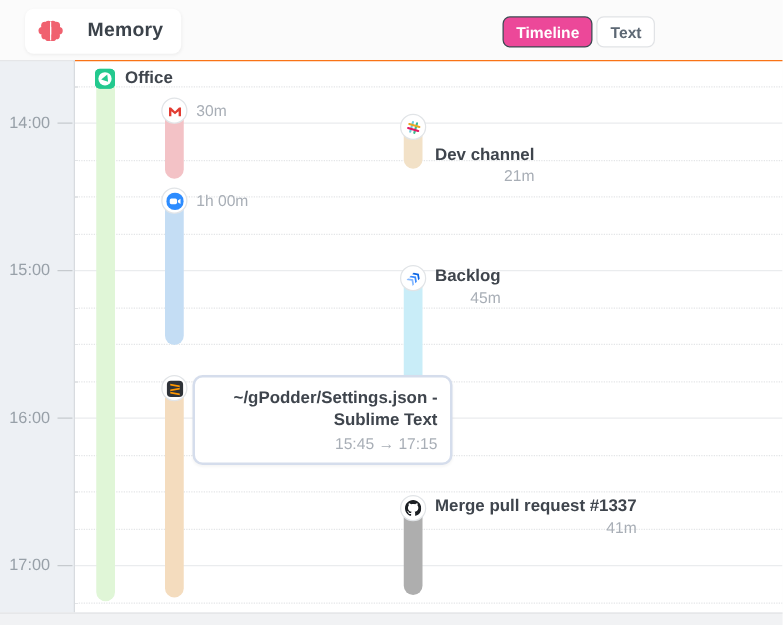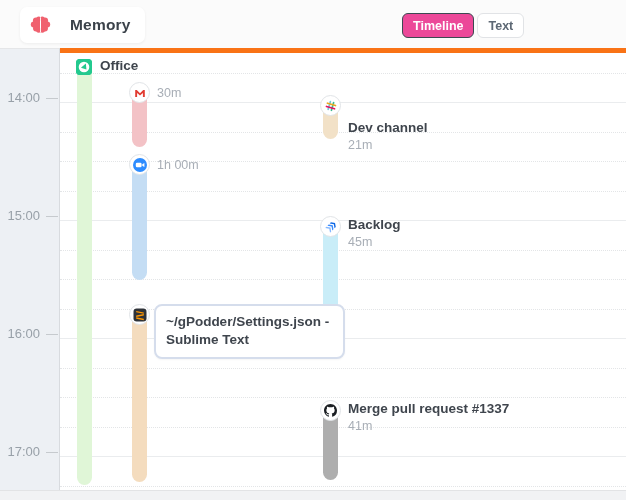--- a/index.html
+++ b/index.html
@@ -30,21 +30,21 @@
   
   .gutter {
     position:absolute; left:0; top:48px; width:60px; height:442px;
     background:#edf0f4; border-top:1px solid #e5e6e8; border-right:1px solid #d8dbdf;
   }
   .hour-label { position:absolute; right:19px; font-size:13px; color:#98a0a8; }
   .hour-tick { position:absolute; right:1px; width:12px; height:1px; background:#c6cace; }
 
   .canvas {
     position:absolute; left:60px; top:48px; width:566px; height:442px;
-    background:#fff; border-top:5px solid #f97316; overflow:hidden;
+    background:#fff; border-top:1px solid #f97316; overflow:hidden;text-align:right;
   }
   .gridline { position:absolute; left:0; width:566px; height:0; border-top:1px dotted #e3e5e7; }
   .gridline.hour { border-top:1px solid #eaecee; }
 
   .footer-strip { position:absolute; left:0; top:490px; width:626px; height:10px;
     background:#f1f2f4; border-top:1px solid #e2e3e5; }
 
   
   .pill { position:absolute; width:15px; border-radius:8px; cursor:pointer; }
   .badge {
@@ -53,21 +53,21 @@
     display:flex; align-items:center; justify-content:center;
   }
   .badge-square {
     position:absolute; width:16px; height:16px; border-radius:4px;
     background:#23c98e; display:flex; align-items:center; justify-content:center;
   }
   .ev-labels { position:absolute; }
   .ev-title { font-size:13.5px; font-weight:bold; color:#3f454d; white-space:nowrap; }
   .ev-sub { font-size:12.5px; color:#a8aeb6; margin-top:3px; white-space:nowrap; }
   .tooltip {
-    position:absolute; width:191px; background:#fff;
+    position:absolute; width:208px; background:#fff;
     border:2px solid #d5ddec; border-radius:8px; padding:7px 10px 8px;
     box-shadow:0 1px 2px rgba(0,0,0,.04);
   }
   .tooltip .ev-title { white-space:normal; line-height:1.35; }
 </style>
 </head>
 <body>
 
 <div class="header">
   <div class="brand-card">
@@ -207,20 +207,21 @@
     <div class="badge" style="left:69px; top:251px;">
       <svg width="14" height="14" viewBox="0 0 14 14">
         <rect x="0.5" y="0.5" width="13" height="13" rx="3.2" fill="#2e3238"></rect>
         <path d="M3.2 2.9 L10.8 4.4 L10.8 5.8 L3.2 4.3 Z" fill="#ff9700"></path>
         <path d="M10.8 6.1 L3.2 7.6 L3.2 9.0 L10.8 7.5 Z" fill="#ff9700"></path>
         <path d="M3.2 9.3 L10.8 10.8 L10.8 12.2 L3.2 10.7 Z" fill="#ff9700"></path>
       </svg>
     </div>
     <div class="tooltip" style="left:94px; top:251px;">
       <div class="ev-title">~/gPodder/Settings.json - Sublime Text</div>
+      <div class="ev-sub">15:45 → 17:15</div>
     </div>
   </div>
 
   <div>
     <div class="pill" style="left: 263px; top: 350px; height: 77px; background: rgb(174, 174, 174);"></div>
     <div class="badge" style="left:260px; top:347px;">
       <svg width="13" height="13" viewBox="0 0 16 16">
         <path fill="#1b1f23" d="M8 0C3.58 0 0 3.58 0 8c0 3.54 2.29 6.53 5.47 7.59.4.07.55-.17.55-.38 0-.19-.01-.82-.01-1.49-2.01.37-2.53-.49-2.69-.94-.09-.23-.48-.94-.82-1.13-.28-.15-.68-.52-.01-.53.63-.01 1.08.58 1.23.82.72 1.21 1.87.87 2.33.66.07-.52.28-.87.51-1.07-1.78-.2-3.64-.89-3.64-3.95 0-.87.31-1.59.82-2.15-.08-.2-.36-1.02.08-2.12 0 0 .67-.21 2.2.82.64-.18 1.32-.27 2-.27s1.36.09 2 .27c1.53-1.04 2.2-.82 2.2-.82.44 1.1.16 1.92.08 2.12.51.56.82 1.27.82 2.15 0 3.07-1.87 3.75-3.65 3.95.29.25.54.73.54 1.48 0 1.07-.01 1.93-.01 2.2 0 .21.15.46.55.38A8.01 8.01 0 0 0 16 8c0-4.42-3.58-8-8-8z"></path>
       </svg>
     </div>

